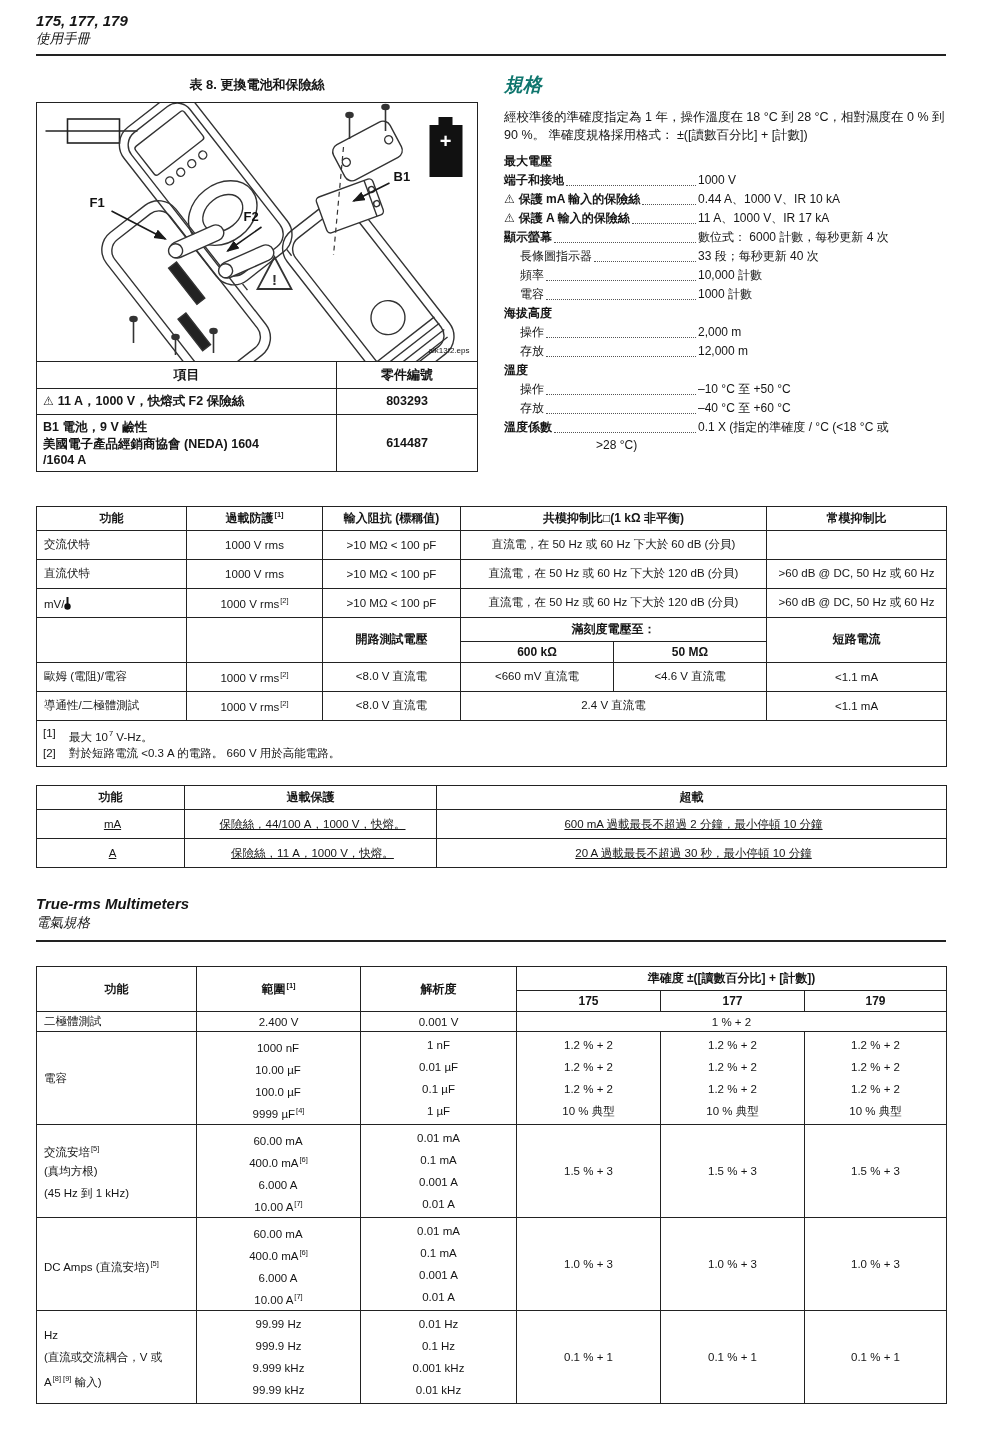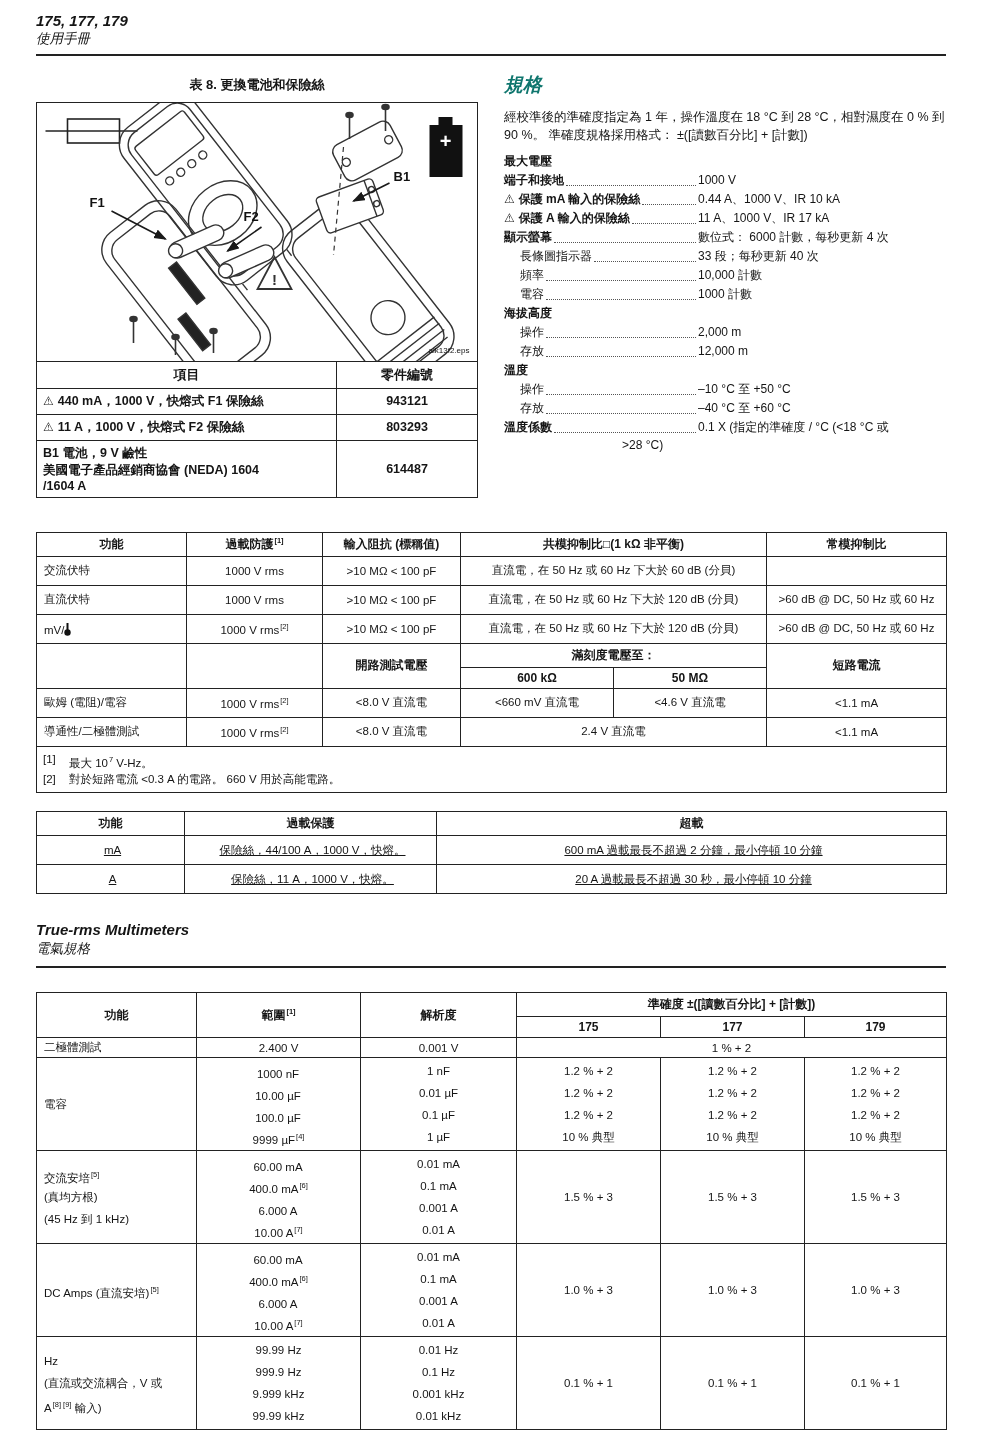--- a/index.html
+++ b/index.html
@@ -29,21 +29,21 @@
   .spec-title{color:#0f766e;font-style:italic;font-weight:bold;font-size:19px;margin:2px 0 10px 0;}
   .spec-intro{font-size:12.5px;line-height:18px;margin-bottom:8px;}
   .spec-list{font-size:12px;}
   .spec-row{display:flex;align-items:flex-end;line-height:19px;}
   .spec-row .lbl{white-space:nowrap;}
   .spec-row.b .lbl{font-weight:bold;}
   .spec-row.ind{padding-left:16px;}
   .spec-row .leader{flex:1;border-bottom:1.3px dotted #555;margin:0 2px 4px 2px;min-width:10px;}
   .spec-row .val{width:248px;flex:none;}
   .spec-head{font-weight:bold;line-height:19px;}
-  .val2{margin-left:118px;line-height:17px;}
+  .val2{margin-left:92px;line-height:17px;}
   
   .spec-table{width:100%;font-size:11.5px;table-layout:fixed;}
   .spec-table th,.spec-table td{border:1px solid #222;padding:3px 4px;text-align:center;vertical-align:middle;}
   .spec-table th{font-weight:bold;font-size:12px;}
   .spec-table td.fn{text-align:left;padding-left:7px;}
   sup{font-size:7.5px;vertical-align:super;margin-left:1px;}
   .t1{margin-top:34px;}
   .t1 td{height:22px;}
   .fnote{text-align:left !important;padding:4px 6px !important;}
   .fnrow{display:flex;line-height:17px;}
@@ -186,24 +186,20 @@
 
             <text x="432" y="250" font-size="8" text-anchor="end" fill="#111">alk13f2.eps</text>
           </svg>
         </div>
 
         <table class="parts">
           <tbody>
               <tr>
             <th>項目</th>
             <th class="pn">零件編號</th>
-          </tr>
-          <tr>
-            <td class="item"><span class="witri">⚠</span><span>440 mA，1000 V，快熔式 F1 保險絲</span></td>
-            <td class="pn">943121</td>
           </tr>
           <tr>
             <td class="item"><span class="witri">⚠</span><span>11 A，1000 V，快熔式 F2 保險絲</span></td>
             <td class="pn">803293</td>
           </tr>
           <tr>
             <td class="item">
               <div>B1 電池，9 V 鹼性</div>
               <div>美國電子產品經銷商協會 (NEDA) 1604</div>
               <div>/1604 A</div>

